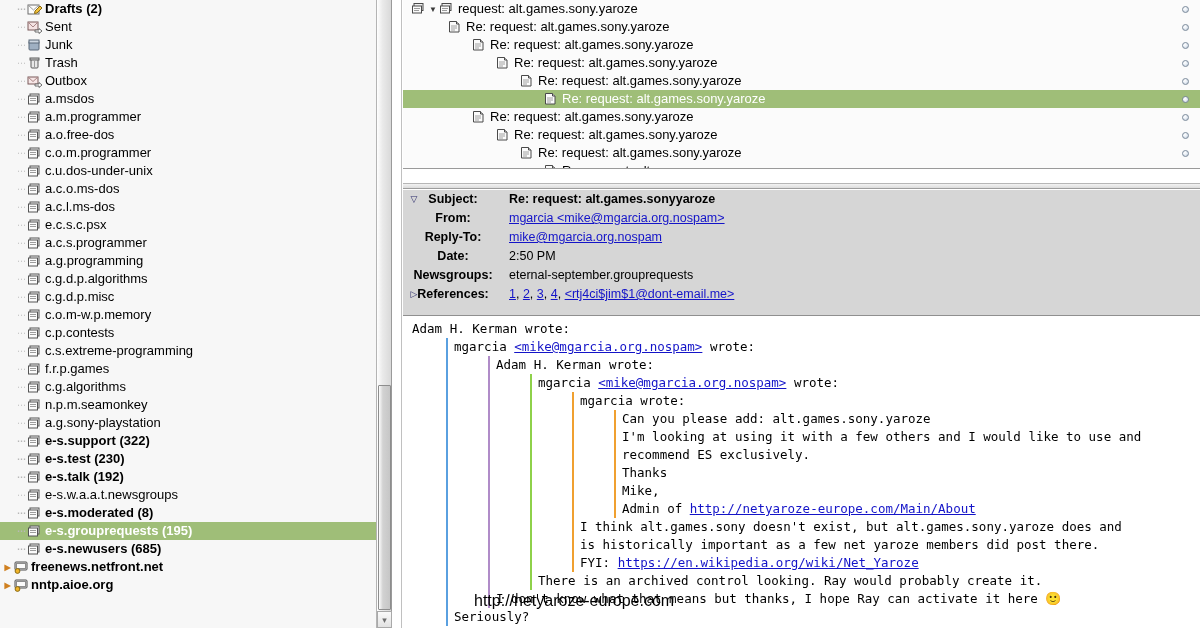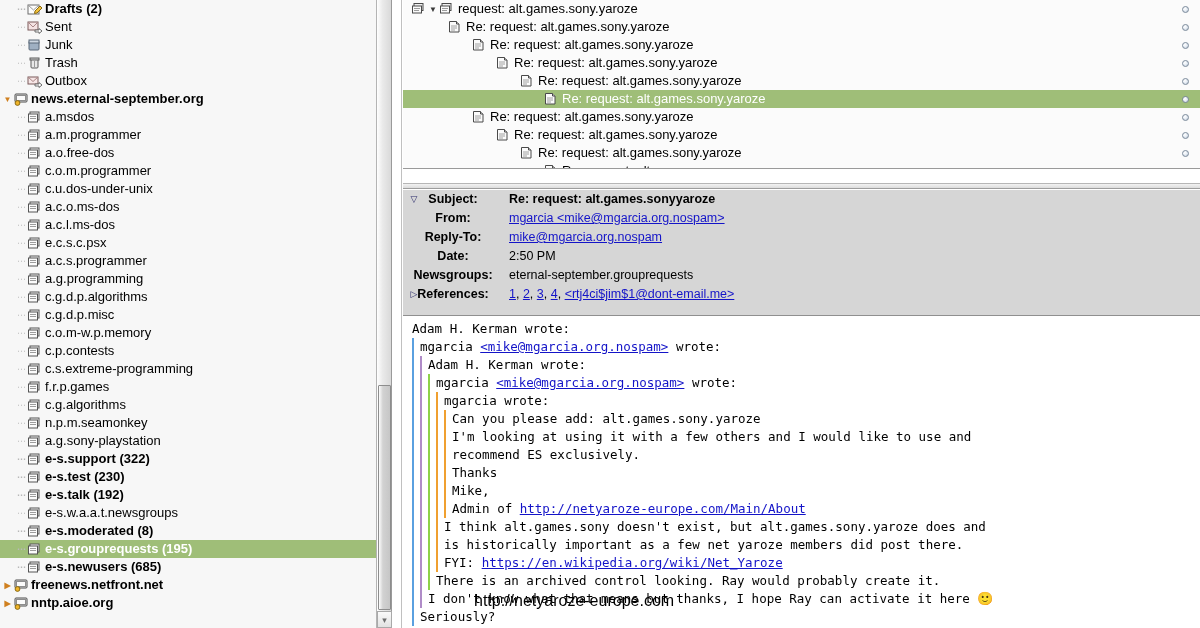--- a/index.html
+++ b/index.html
@@ -152,21 +152,21 @@
     position: absolute; left: 403px; top: 317px;
     width: 797px; height: 311px;
     background: #ffffff;
     overflow: hidden;
     font-family: "DejaVu Sans Mono", monospace;
     font-size: 12.5px;
     line-height: 18px;
     padding: 3px 0 0 9px;
     border-radius: 9px;
   }
-  .q { position: relative; padding-left: 8px; }
+  .q { position: relative; padding-left: 8px; margin-left: 34px; }
   .q::before {
     content: ""; position: absolute; left: 0px; top: 0; bottom: 0;
     width: 2px;
   }
   .q1::before { background: #5aa0e0; }
   .q2::before { background: #b08cc8; }
   .q3::before { background: #8ed14a; }
   .q4::before { background: #f0a030; }
   .bline { white-space: pre; }
   .bline a { color: #1414c8; text-decoration: underline; }
@@ -205,25 +205,20 @@
         <div class="folder-row"><span class="dots" style="margin-left: 14px;">⋯</span><span class="fi"><svg width="16" height="14" viewBox="0 0 16 14">
               <rect x="4" y="3" width="7" height="9" rx="1" fill="#e8e8e8" stroke="#5d5d5d"></rect>
         <rect x="3" y="2" width="9" height="2" fill="#cfcfcf" stroke="#5d5d5d"></rect>
         <line x1="7.5" y1="5" x2="7.5" y2="11" stroke="#9a9a9a"></line>
             </svg></span><span class="flabel">Trash</span></div>
         <div class="folder-row"><span class="dots" style="margin-left: 14px;">⋯</span><span class="fi"><svg width="16" height="14" viewBox="0 0 16 14">
               <rect x="1" y="3" width="10" height="7" fill="#f6e6e6" stroke="#7a5a5a"></rect>
         <path d="M1 3 L6 7.5 L11 3" fill="none" stroke="#a98585"></path>
         <path d="M8 10 h4 v-1.5 l3 2.5 l-3 2.5 V12 H8 Z" fill="#fefefe" stroke="#6b6b6b"></path>
             </svg></span><span class="flabel">Outbox</span></div>
-        <div class="folder-row bold"><span class="tw" style="margin-left: 0px;">▼</span><span class="fi"><svg width="16" height="14" viewBox="0 0 16 14">
-              <rect x="2" y="2" width="12" height="8" rx="1" fill="#e9e9e9" stroke="#4d4d4d"></rect>
-        <rect x="3.5" y="3.5" width="9" height="5" fill="#fbfbfb" stroke="#8d8d8d"></rect>
-        <circle cx="4.5" cy="11" r="2.4" fill="#f0b429" stroke="#8a6b14"></circle>
-            </svg></span><span class="flabel">news.eternal-september.org</span></div>
         <div class="folder-row"><span class="dots" style="margin-left: 14px;">⋯</span><span class="fi"><svg width="16" height="14" viewBox="0 0 16 14">
               <rect x="3" y="2" width="9" height="8" fill="#f4f4f4" stroke="#545454"></rect>
         <rect x="1.5" y="4" width="9" height="8" fill="#fbfbfb" stroke="#545454"></rect>
         <line x1="3" y1="6.5" x2="9" y2="6.5" stroke="#9c9c9c"></line>
         <line x1="3" y1="8.5" x2="9" y2="8.5" stroke="#9c9c9c"></line>
             </svg></span><span class="flabel">a.msdos</span></div>
         <div class="folder-row"><span class="dots" style="margin-left: 14px;">⋯</span><span class="fi"><svg width="16" height="14" viewBox="0 0 16 14">
               <rect x="3" y="2" width="9" height="8" fill="#f4f4f4" stroke="#545454"></rect>
         <rect x="1.5" y="4" width="9" height="8" fill="#fbfbfb" stroke="#545454"></rect>
         <line x1="3" y1="6.5" x2="9" y2="6.5" stroke="#9c9c9c"></line>

